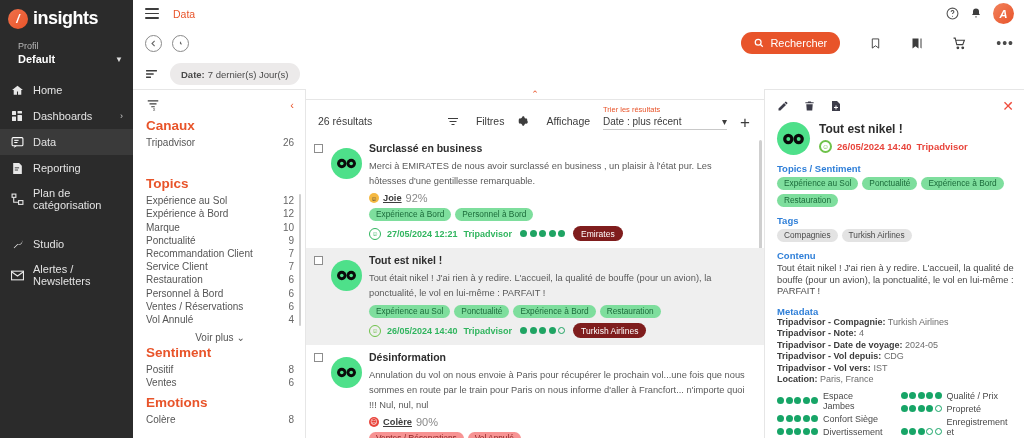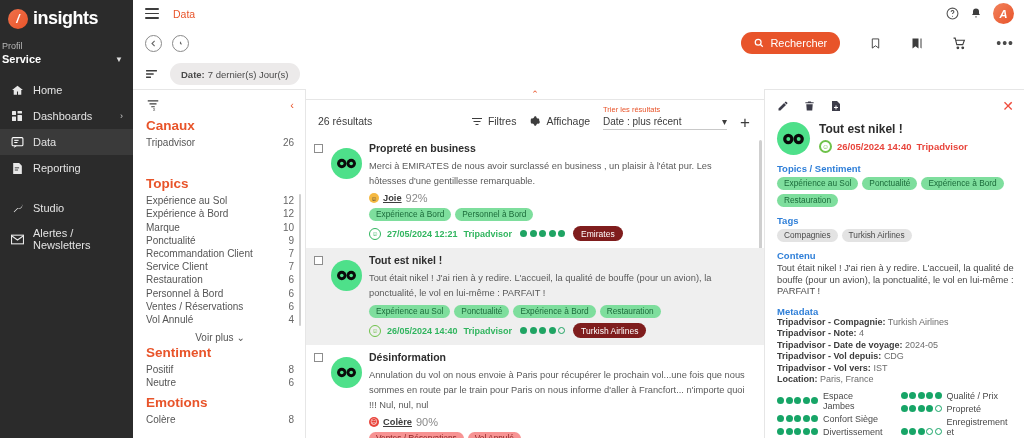--- a/index.html
+++ b/index.html
@@ -18,21 +18,21 @@
     flex:0 0 133px; position:relative;
   }
   .nav-logo { display:flex; align-items:center; gap:5px; padding:8px 0 8px 8px; }
   .nav-logo .mark {
     width:20px;height:20px;border-radius:50%;
     background:linear-gradient(135deg,#f0714a,#e8542a);
     display:flex;align-items:center;justify-content:center;
     color:#fff;font-size:12px;font-weight:bold;font-style:italic;
   }
   .nav-logo .word { font-size:18px; font-weight:bold; letter-spacing:-0.5px; color:#fff; }
-  .nav-profile { padding:4px 10px 6px 2px; }
+  .nav-profile { padding:4px 10px 6px 18px; }
   .nav-profile .lbl { font-size:9px; color:#b8b8b8; }
   .nav-profile .val-row { display:flex; align-items:center; justify-content:space-between; margin-top:2px;}
   .nav-profile .val { font-size:11px; font-weight:bold; color:#fff; }
   .nav-profile .caret { font-size:8px; color:#ddd; }
   .nav-items { margin-top:6px; }
   .nav-item {
     display:flex; align-items:center; gap:9px; padding:6px 10px; font-size:11px;
     color:#e3e3e3; cursor:pointer; position:relative;
   }
   .nav-item.active { background:#3a3a3a; }
@@ -98,21 +98,21 @@
   .collapse-arrow { color:#e8542a; font-size:11px; cursor:pointer; }
   .topics-scroll { position:relative; }
   .topics-scroll .bar { position:absolute; right:-7px; top:0; width:2px; height:100%; background:#cfcfcf; border-radius:1px;}
 
   
   .results { flex:1; min-width:0; display:flex; flex-direction:column; border-left:1px solid #e6e6e6; border-right:1px solid #e6e6e6; position:relative;}
   .collapse-up { text-align:center; color:#e8542a; font-size:9px; height:10px; line-height:10px; cursor:pointer; }
   .res-head { display:flex; align-items:flex-end; padding:2px 14px 6px 12px; border-top:1px solid #e6e6e6; gap:14px;}
   .res-count { font-size:10.5px; color:#3c3c3c; padding-bottom:3px; }
   .res-head-right { margin-left:auto; display:flex; align-items:flex-end; gap:13px; }
-  .hb { display:flex; align-items:center; gap:5px; font-size:10.5px; color:#3c3c3c; cursor:pointer; padding-bottom:3px;}
+  .hb { display:flex; align-items:center; gap:17px; font-size:10.5px; color:#3c3c3c; cursor:pointer; padding-bottom:3px;}
   .sortbox { width:124px; }
   .sortbox .lab { font-size:7.5px; color:#e8542a; }
   .sortbox .sel {
     display:flex; align-items:center; justify-content:space-between;
     border-bottom:1px solid #c9c9c9; font-size:10px; color:#3c3c3c; padding:2px 0 2px; cursor:pointer;
   }
   .plusbtn { font-size:17px; color:#3c3c3c; cursor:pointer; padding-bottom:0px; line-height:14px;}
 
   .res-list { flex:1; overflow:hidden; position:relative; }
   .res-scrollbar { position:absolute; right:2px; top:4px; width:3px; height:130px; background:#cfcfcf; border-radius:2px;}
@@ -174,21 +174,21 @@
 <body>
 
 <div class="nav">
   <div class="nav-logo">
     <span class="mark">/</span>
     <span class="word">insights</span>
   </div>
   <div class="nav-profile">
     <div class="lbl">Profil</div>
     <div class="val-row">
-      <span class="val">Service</span>
+      <span class="val">Default</span>
       <span class="caret">▼</span>
     </div>
   </div>
   <div class="nav-items">
 
     <div class="nav-item">
       <span class="ico">
         <svg width="13" height="13" viewBox="0 0 24 24" fill="#e8e8e8">
             <path d="M12 3L2 11h3v9h6v-6h2v6h6v-9h3z"></path>
           </svg>
@@ -225,20 +225,30 @@
       <span class="ico">
         <svg width="13" height="13" viewBox="0 0 24 24" fill="#e8e8e8">
             <path d="M4 2h11l5 5v15H4z"></path>
             <rect x="7" y="10" width="8" height="1.6" fill="#2b2b2b"></rect>
             <rect x="7" y="14" width="6" height="1.6" fill="#2b2b2b"></rect>
           </svg>
       </span>
       <span>Reporting</span>
     </div>
 
+    <div class="nav-item">
+      <span class="ico">
+        <svg width="13" height="13" viewBox="0 0 24 24" fill="none" stroke="#e8e8e8" stroke-width="2">
+            <rect x="2" y="2" width="7" height="6"></rect>
+            <rect x="14" y="14" width="8" height="7"></rect>
+            <path d="M5 8v9h9"></path>
+          </svg>
+      </span>
+      <span>Plan de catégorisation</span>
+    </div>
 
     <div class="nav-gap"></div>
 
     <div class="nav-item">
       <span class="ico">
         <svg width="13" height="13" viewBox="0 0 24 24" fill="#e8e8e8">
             <path d="M20 3a6 6 0 0 1-8 8L5 18l1 1 7-7a6 6 0 0 0 7-9z"></path>
           </svg>
       </span>
       <span>Studio</span>
@@ -409,21 +419,21 @@
         <span>⌄</span>
       </div>
 
       <div class="facet-h tight">Sentiment</div>
       <div>
         <div class="facet-row">
             <span>Positif</span>
             <span class="n">8</span>
           </div>
         <div class="facet-row">
-            <span>Neutre</span>
+            <span>Ventes</span>
             <span class="n">6</span>
           </div>
       </div>
 
       <div class="facet-h">Emotions</div>
       <div>
         <div class="facet-row">
             <span>Colère</span>
             <span class="n">8</span>
           </div>
@@ -468,21 +478,21 @@
             <span class="tripav">
               <svg width="21" height="13" viewBox="0 0 40 24">
                   <circle cx="11" cy="12" r="9" fill="#0a0a0a"></circle>
                   <circle cx="29" cy="12" r="9" fill="#0a0a0a"></circle>
                   <circle cx="11" cy="12" r="3.4" fill="#4ee08a"></circle>
                   <circle cx="29" cy="12" r="3.4" fill="#4ee08a"></circle>
                 </svg>
             </span>
           </span>
           <span class="rv-body">
-            <div class="rv-title">Propreté en business</div>
+            <div class="rv-title">Surclassé en business</div>
             <div class="rv-text">Merci à EMIRATES de nous avoir surclassé en business , un plaisir à l'état pur. Les hôtesses d'une gentillesse remarquable.</div>
             <div class="rv-emo">
               <span class="dot" style="background:#f5b942">☺</span>
               <span class="nm">Joie</span>
               <span class="pc">92%</span>
             </div>
             <div class="tags">
               <span class="tag pos">Expérience à Bord</span>
               <span class="tag pos">Personnel à Bord</span>
             </div>

